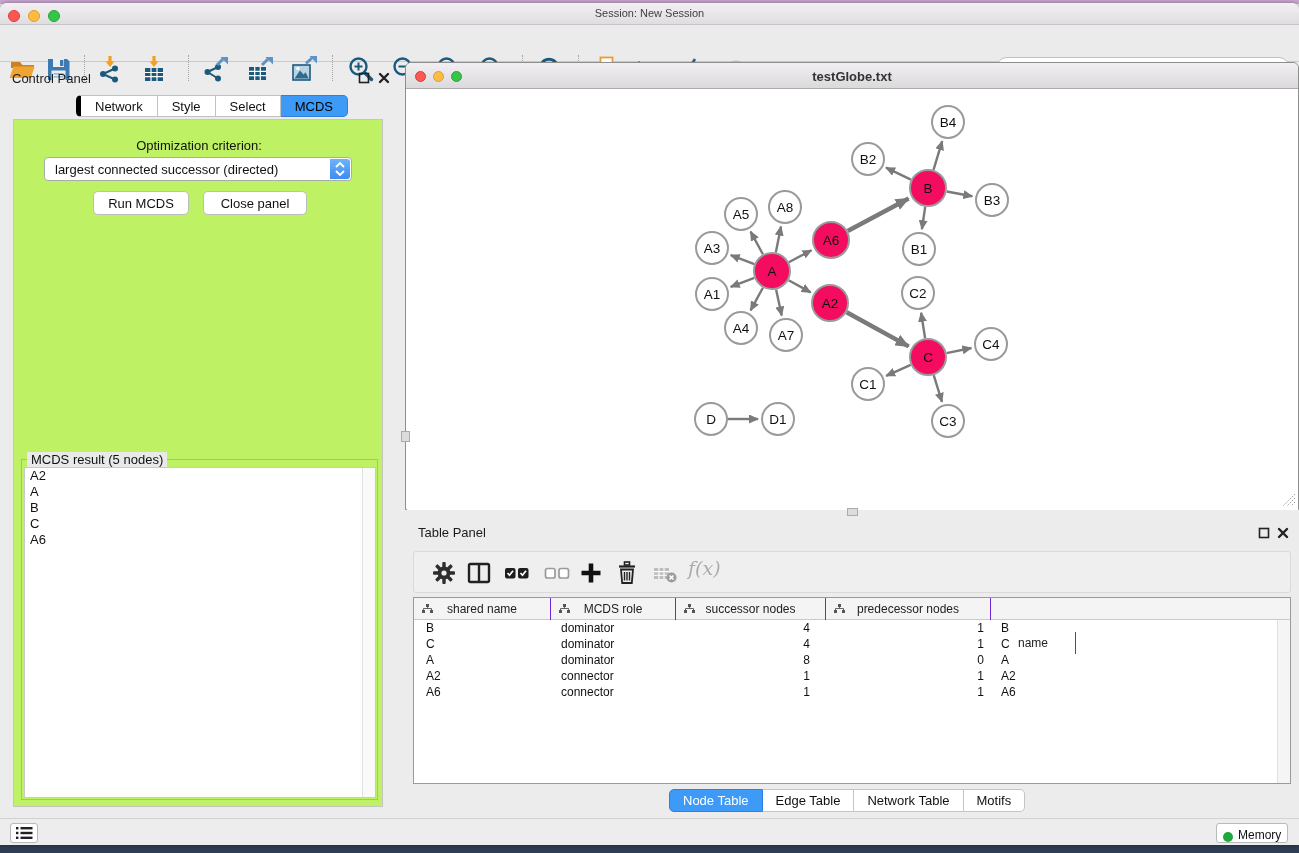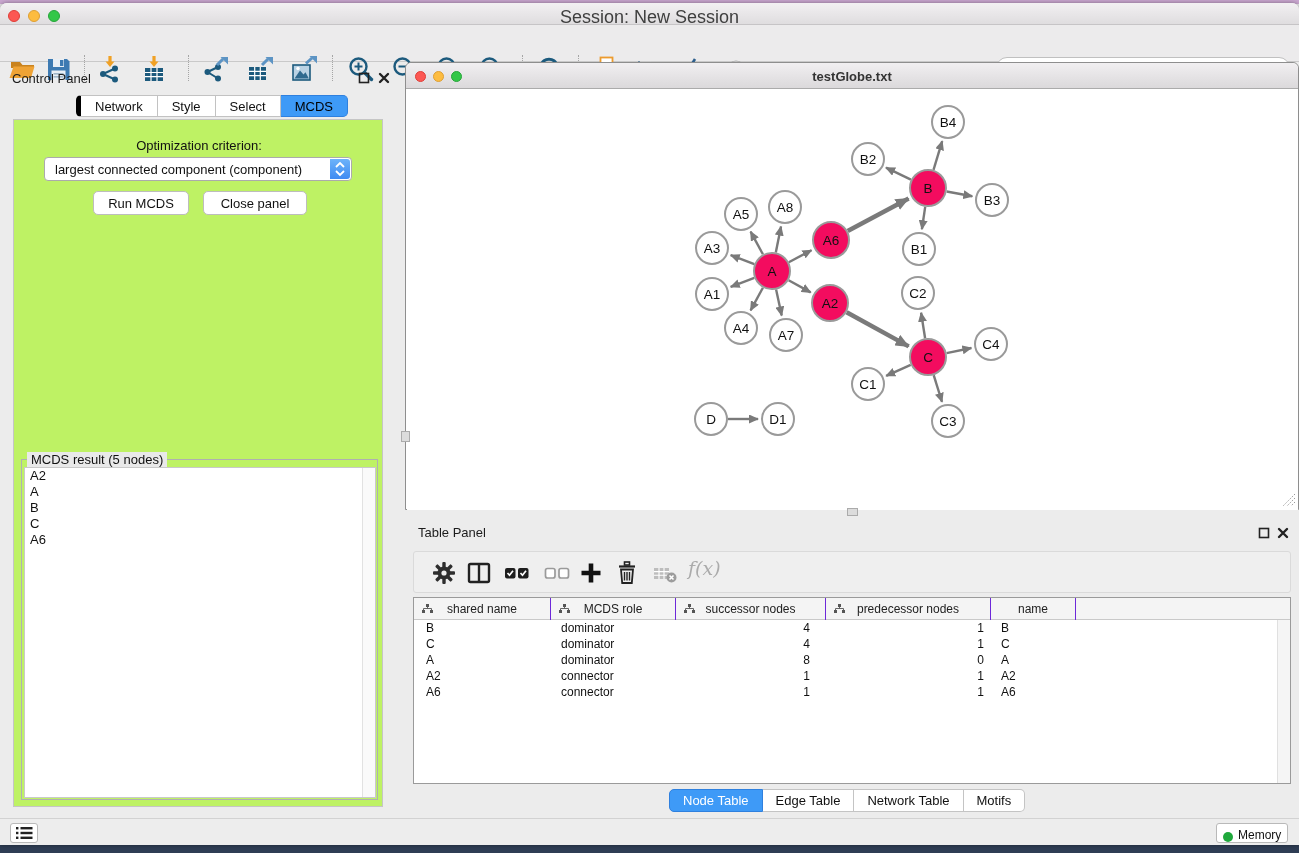--- a/index.html
+++ b/index.html
@@ -7,21 +7,21 @@
   .root { position:relative; width:1299px; height:853px; overflow:hidden; background:#E9E9E9; }
 
   
   .desktop-top { position:absolute; top:0; left:0; right:0; height:4px; background:#C9A6CF; }
   .desktop-bottom { position:absolute; bottom:0; left:0; right:0; height:8px; background:#2E3D54; }
   .app-window { position:absolute; top:3px; left:0; right:0; bottom:8px; background:#ECECEC; border-radius:7px 7px 0 0; box-shadow:0 0 4px rgba(0,0,0,.4); }
 
   
   .titlebar { position:absolute; top:3px; left:0; width:1299px; height:22px;
     background:linear-gradient(#F2F0F2,#DFDDDF); border-bottom:1px solid #C6C4C6; border-radius:7px 7px 0 0; }
-  .titlebar .title { position:absolute; left:0; right:0; top:4px; text-align:center; font-size:18px; color:#3f3f3f; }
+  .titlebar .title { position:absolute; left:0; right:0; top:4px; text-align:center; font-size:11px; color:#3f3f3f; }
   .light { position:absolute; top:7px; width:12px; height:12px; border-radius:50%; }
   .light.red    { left:8px;  background:#FC5753; border:1px solid #DF3E38; }
   .light.yellow { left:28px; background:#FDBC40; border:1px solid #DE9F34; }
   .light.green  { left:48px; background:#33C748; border:1px solid #27A53A; }
 
   
   .toolbar { position:absolute; top:25px; left:0; width:1299px; height:37px; background:#ECEBEC; border-bottom:1px solid #C9C9C9; }
   .tb-icon { position:absolute; top:30px; width:28px; height:28px; }
   .tb-sep { position:absolute; top:30px; width:0; height:26px; border-left:1px dotted #A5A5A5; }
   .searchbox { position:absolute; left:996px; top:32px; width:294px; height:22px; background:#fff; border:1px solid #C0C0C0; border-radius:11px; }
@@ -74,21 +74,21 @@
   .tp-title { position:absolute; left:418px; top:525px; }
   .tp-float { left:1258px; top:527px; } .tp-close { left:1277px; top:527px; }
   .tp-toolbar { position:absolute; left:413px; top:551px; width:878px; height:42px; background:#EFEFEF; border:1px solid #DADADA; border-radius:3px; }
   .tp-icon { position:absolute; top:8px; width:26px; height:26px; }
   .fx { position:absolute; left:688px; top:557px; font-family:"DejaVu Serif", serif; font-style:italic; font-size:19px; color:#ABABAB; }
 
   .dtable { position:absolute; left:413px; top:597px; width:878px; height:187px; background:#fff; border:1px solid #9A9A9A; }
   .dt-header { position:absolute; left:0; top:0; right:0; height:22px; background:#F4F4F4; border-bottom:1px solid #C9C9C9; display:flex; }
   .hcell { position:relative; height:22px; border-right:1px solid #6d28d9; display:flex; align-items:center; justify-content:center; font-size:12px; color:#222; }
   .hcell .hicon { position:absolute; left:8px; top:6px; }
-  .w0{width:137px;} .w1{width:125px;} .w2{width:150px;} .w3{width:165px;} .w4{width:85px;}
+  .w0{width:137px;} .w1{width:125px;} .w2{width:150px;} .w3{width:165px;} .w4{width:85px;margin-top:34px;}
   .dt-rows { position:absolute; left:0; top:22px; right:14px; bottom:0; }
   .dt-row { display:flex; height:16px; line-height:16px; font-size:12px; color:#111; cursor:default; }
   .dt-row span { display:block; height:16px; }
   .ca{width:137px; padding-left:12px;} .cb{width:125px; padding-left:10px;}
   .cc{width:150px; text-align:right; padding-right:16px;} .cd{width:165px; text-align:right; padding-right:7px;}
   .ce{width:85px; padding-left:10px;}
   .dt-vtrack { position:absolute; right:0; top:22px; bottom:0; width:13px; background:#F5F5F5; border-left:1px solid #E0E0E0; }
 
   .bottom-tabs { position:absolute; left:669px; top:789px; height:23px; display:flex; }
   .b-tab { height:23px; padding:8px 13px; background:#fff; border:1px solid #C4C4C4; border-left:none; font-size:13px; color:#111;
@@ -247,21 +247,21 @@
   <div class="cp-tabs">
     <div class="cp-tab">Network</div>
     <div class="cp-tab">Style</div>
     <div class="cp-tab">Select</div>
     <div class="cp-tab active">MCDS</div>
   </div>
 
   <div class="cp-content">
     <div class="opt-label">Optimization criterion:</div>
     <div class="dropdown">
-      <span class="val">largest connected component (component)</span>
+      <span class="val">largest connected successor (directed)</span>
       <span class="stepper">
         <svg width="20" height="20" viewBox="0 0 20 20">
           <path d="M6 8 L10 4 L14 8" stroke="#fff" stroke-width="1.8" fill="none"></path>
           <path d="M6 12 L10 16 L14 12" stroke="#fff" stroke-width="1.8" fill="none"></path>
         </svg>
       </span>
     </div>
     <div class="btn btn-run">Run MCDS</div>
     <div class="btn btn-closep">Close panel</div>
 

